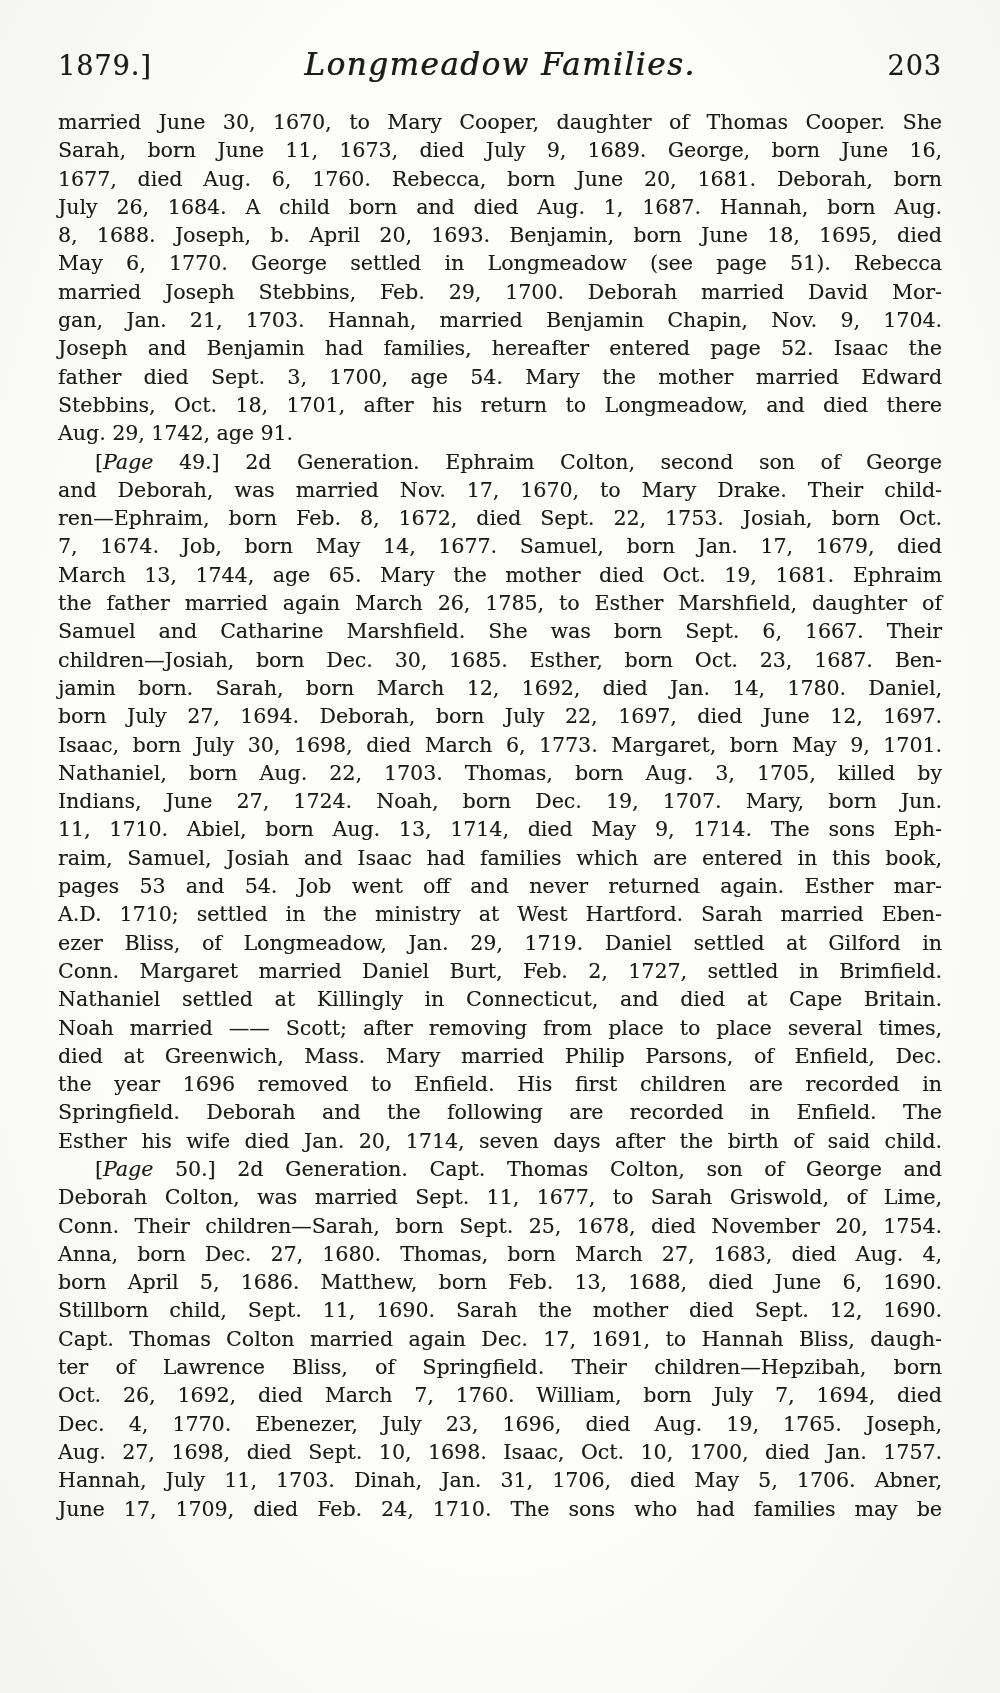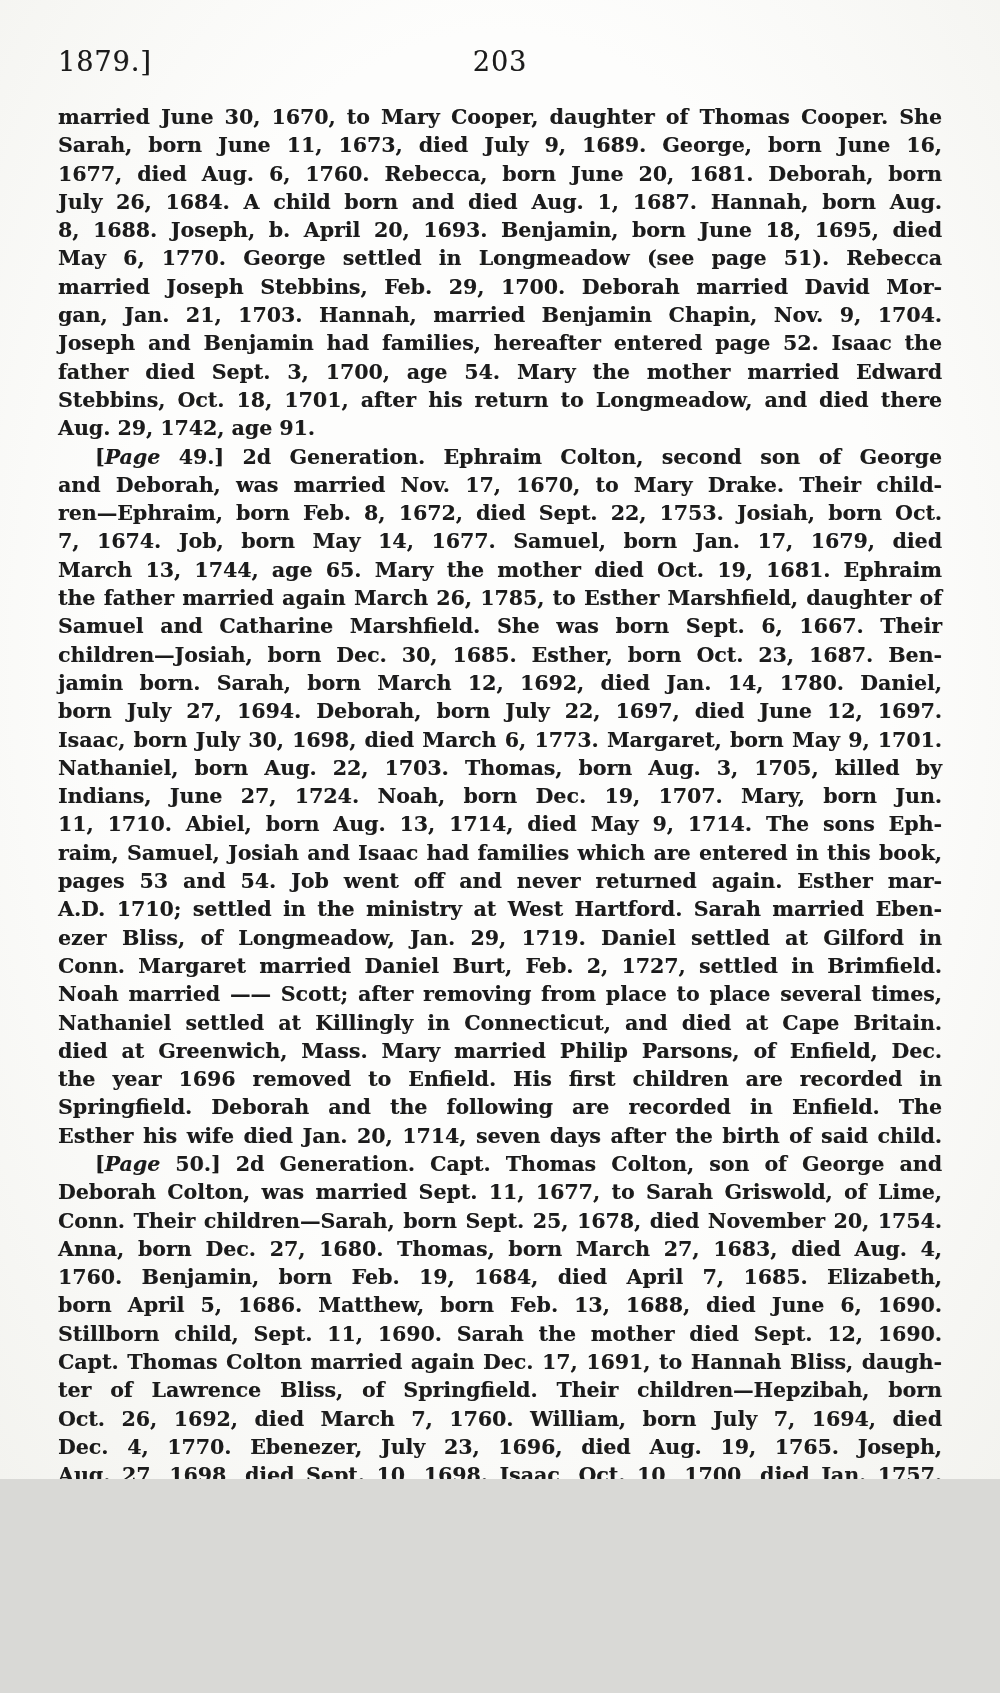--- a/index.html
+++ b/index.html
@@ -1,19 +1,19 @@
 <!DOCTYPE html>
 <html><head>
 <meta charset="utf-8">
 <style>
   html, body { margin: 0; padding: 0; background: #d9d9d6; }
   .page {
     position: relative;
     width: 1000px;
-    height: 1479px;
+    height: 1693px;
     margin: 0 auto;
     background: radial-gradient(ellipse at 50% 45%, #fdfdfc 55%, #f3f3ef 100%);
     color: #1b1b1b;
     font-family: "DejaVu Serif", "Liberation Serif", serif;
     overflow: hidden;
   }
   .inner {
     position: absolute;
     left: 58px;
     top: 46px;
@@ -37,33 +37,33 @@
   .h-right { justify-self: end; letter-spacing: 1px; }
   .bodytext {
     margin-top: 26px;
     font-size: 20.5px;
     line-height: 28.3px;
     text-shadow: 0.3px 0.2px 0 rgba(25,25,25,0.45);
   }
   .line {
     text-align: justify;
     text-align-last: justify;
-    font-weight: bold;
   }
   .line.end   { text-align-last: left; }
   .line.indent { text-indent: 37px; }
   .line i { font-style: italic; }
 </style>
 </head>
 <body>
 
 <div class="page">
   <div class="inner">
     <div class="header">
       <div class="h-left">1879.]</div>
+      <div class="h-center">Longmeadow Families.</div>
       <div class="h-right">203</div>
     </div>
     <div class="bodytext" id="page-body">
         <div class="line">married June 30, 1670, to Mary Cooper, daughter of Thomas Cooper.  She</div>
         <div class="line">Sarah, born June 11, 1673, died July 9, 1689.  George, born June 16,</div>
         <div class="line">1677, died Aug. 6, 1760.  Rebecca, born June 20, 1681.  Deborah, born</div>
         <div class="line">July 26, 1684.  A child born and died Aug. 1, 1687.  Hannah, born Aug.</div>
         <div class="line">8, 1688.  Joseph, b. April 20, 1693.  Benjamin, born June 18, 1695, died</div>
         <div class="line">May 6, 1770.  George settled in Longmeadow (see page 51).  Rebecca</div>
         <div class="line">married Joseph Stebbins, Feb. 29, 1700.  Deborah married David Mor-</div>
@@ -84,31 +84,30 @@
         <div class="line">born July 27, 1694.  Deborah, born July 22, 1697, died June 12, 1697.</div>
         <div class="line">Isaac, born July 30, 1698, died March 6, 1773.  Margaret, born May 9, 1701.</div>
         <div class="line">Nathaniel, born Aug. 22, 1703.  Thomas, born Aug. 3, 1705, killed by</div>
         <div class="line">Indians, June 27, 1724.  Noah, born Dec. 19, 1707.  Mary, born Jun.</div>
         <div class="line">11, 1710.  Abiel, born Aug. 13, 1714, died May 9, 1714.  The sons Eph-</div>
         <div class="line">raim, Samuel, Josiah and Isaac had families which are entered in this book,</div>
         <div class="line">pages 53 and 54.  Job went off and never returned again.  Esther mar-</div>
         <div class="line">A.D. 1710; settled in the ministry at West Hartford.  Sarah married Eben-</div>
         <div class="line">ezer Bliss, of Longmeadow, Jan. 29, 1719.  Daniel settled at Gilford in</div>
         <div class="line">Conn.  Margaret married Daniel Burt, Feb. 2, 1727, settled in Brimfield.</div>
+        <div class="line">Nathaniel settled at Killingly in Connecticut, and died at Cape Britain.</div>
         <div class="line">Noah married —— Scott; after removing from place to place several times,</div>
-        <div class="line">Nathaniel settled at Killingly in Connecticut, and died at Cape Britain.</div>
         <div class="line">died at Greenwich, Mass.  Mary married Philip Parsons, of Enfield, Dec.</div>
         <div class="line">the year 1696 removed to Enfield.  His first children are recorded in</div>
         <div class="line">Springfield.  Deborah and the following are recorded in Enfield.  The</div>
         <div class="line">Esther his wife died Jan. 20, 1714, seven days after the birth of said child.</div>
         <div class="line indent">[<i>Page</i> 50.]  2d Generation.  Capt. Thomas Colton, son of George and</div>
         <div class="line">Deborah Colton, was married Sept. 11, 1677, to Sarah Griswold, of Lime,</div>
         <div class="line">Conn.  Their children—Sarah, born Sept. 25, 1678, died November 20, 1754.</div>
         <div class="line">Anna, born Dec. 27, 1680.  Thomas, born March 27, 1683, died Aug. 4,</div>
-        <div class="line">1760.  Benjamin, born Feb. 19, 1684, died April 7, 1685.  Elizabeth,</div>
         <div class="line">born April 5, 1686.  Matthew, born Feb. 13, 1688, died June 6, 1690.</div>
         <div class="line">Stillborn child, Sept. 11, 1690.  Sarah the mother died Sept. 12, 1690.</div>
         <div class="line">Capt. Thomas Colton married again Dec. 17, 1691, to Hannah Bliss, daugh-</div>
         <div class="line">ter of Lawrence Bliss, of Springfield.  Their children—Hepzibah, born</div>
         <div class="line">Oct. 26, 1692, died March 7, 1760.  William, born July 7, 1694, died</div>
         <div class="line">Dec. 4, 1770.  Ebenezer, July 23, 1696, died Aug. 19, 1765.  Joseph,</div>
         <div class="line">Aug. 27, 1698, died Sept. 10, 1698.  Isaac, Oct. 10, 1700, died Jan. 1757.</div>
         <div class="line">Hannah, July 11, 1703.  Dinah, Jan. 31, 1706, died May 5, 1706.  Abner,</div>
         <div class="line">June 17, 1709, died Feb. 24, 1710.  The sons who had families may be</div>
       </div>

